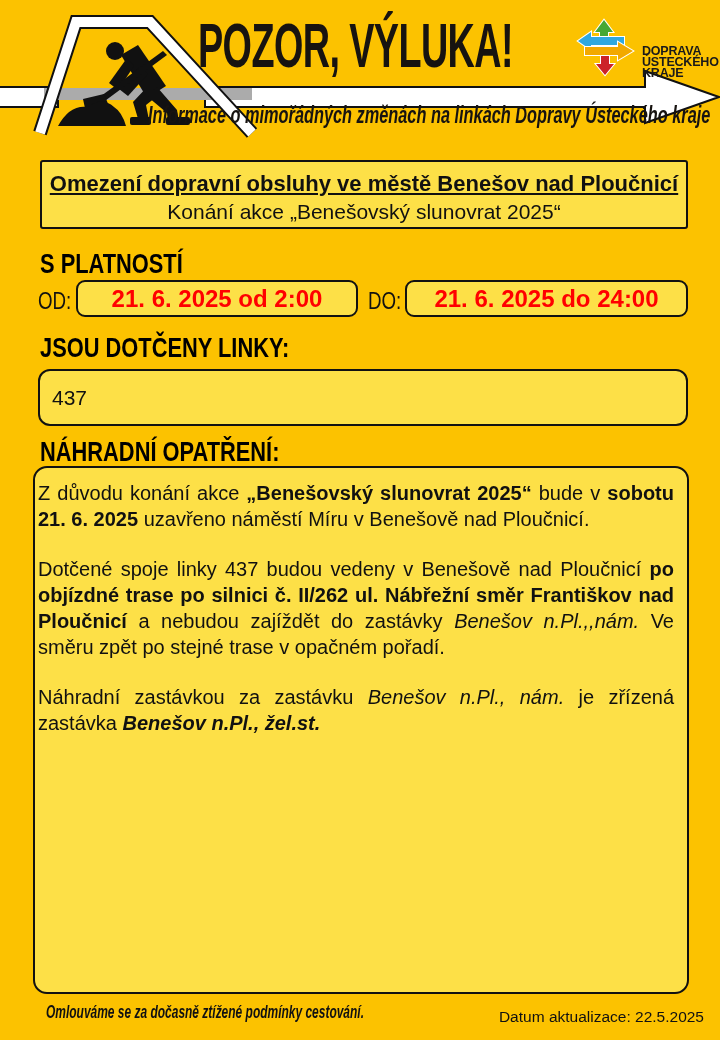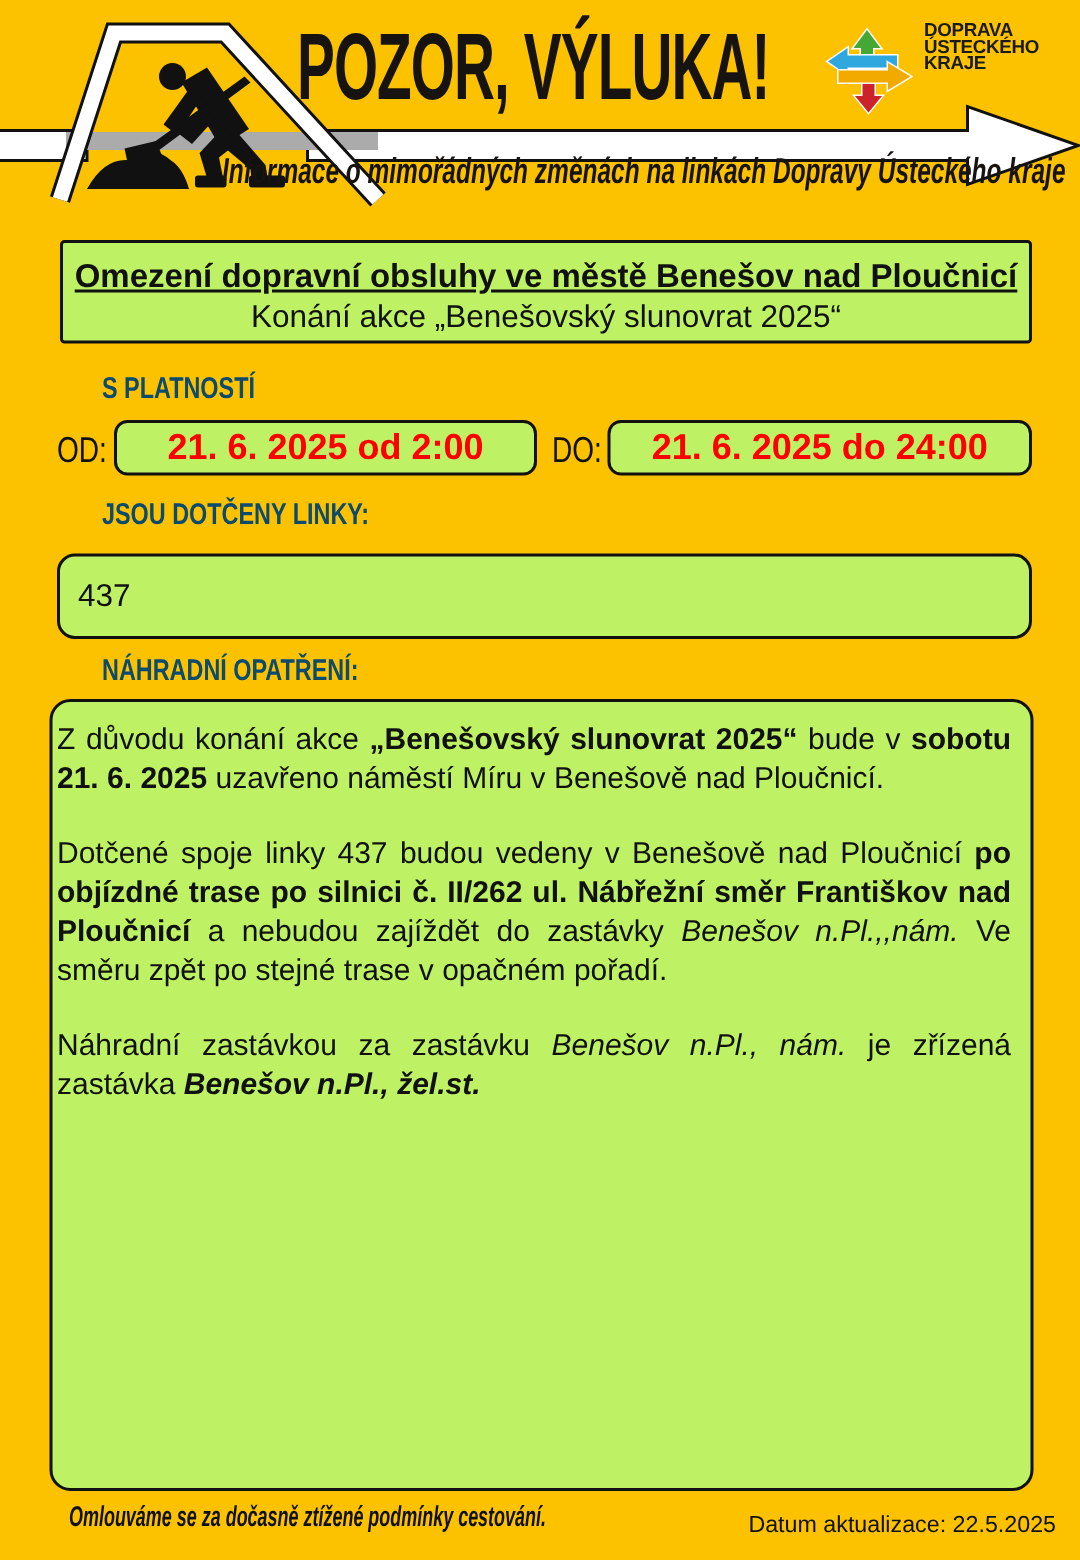--- a/index.html
+++ b/index.html
@@ -13,26 +13,26 @@
   .header-art{position:absolute; left:0; top:0;}
   .main-title{
     position:absolute; left:198px; top:12px; font-size:63px; font-weight:bold;
     letter-spacing:-1px; line-height:1.05; white-space:nowrap;
     transform:scaleX(.60); transform-origin:0 0; color:#171310;
   }
   .subtitle{
     position:absolute; left:148px; top:101px; font-size:24px; font-weight:bold; font-style:italic;
     white-space:nowrap; transform:scaleX(.68); transform-origin:0 0; color:#171310;
   }
-  .logo{position:absolute; left:549px; top:15px; display:flex; align-items:flex-start; gap:7px;}
+  .logo{position:absolute; left:575px; top:15px; display:flex; align-items:flex-end; gap:7px;}
   .logo-text{font-size:12.5px; font-weight:bold; line-height:11px; letter-spacing:-.2px; color:#1a1a1a;}
   
-  .whitebox{position:absolute; background:#bef264; border:2px solid #111; box-sizing:border-box;}
+  .whitebox{position:absolute; background:#fde047; border:2px solid #111; box-sizing:border-box;}
   .cond{display:inline-block; transform:scaleX(.78); transform-origin:0 50%; white-space:nowrap;}
-  .heading{position:absolute; font-size:20px; font-weight:bold; color:#0c4a6e;margin-left:28px;}
+  .heading{position:absolute; font-size:28px; font-weight:bold; color:#000000;}
   
   .notice-box{left:40px; top:160px; width:648px; height:69px; border-radius:3px; text-align:center; padding-top:8px;}
   .notice-line1{font-size:22px; font-weight:bold; text-decoration:underline; line-height:28px;}
   .notice-line2{font-size:21px; line-height:28px;}
   
   .val-label{position:absolute; font-size:24px; font-weight:normal;}
   .val-box{border-radius:9px; border-width:2.5px; display:flex; align-items:center; justify-content:center;}
   .val-value{font-size:24px; font-weight:bold; color:var(--alert-red,#FF0000); white-space:nowrap;}
   
   .lines-box{left:38px; top:369px; width:650px; height:57px; border-radius:12px; border-width:2.5px;

